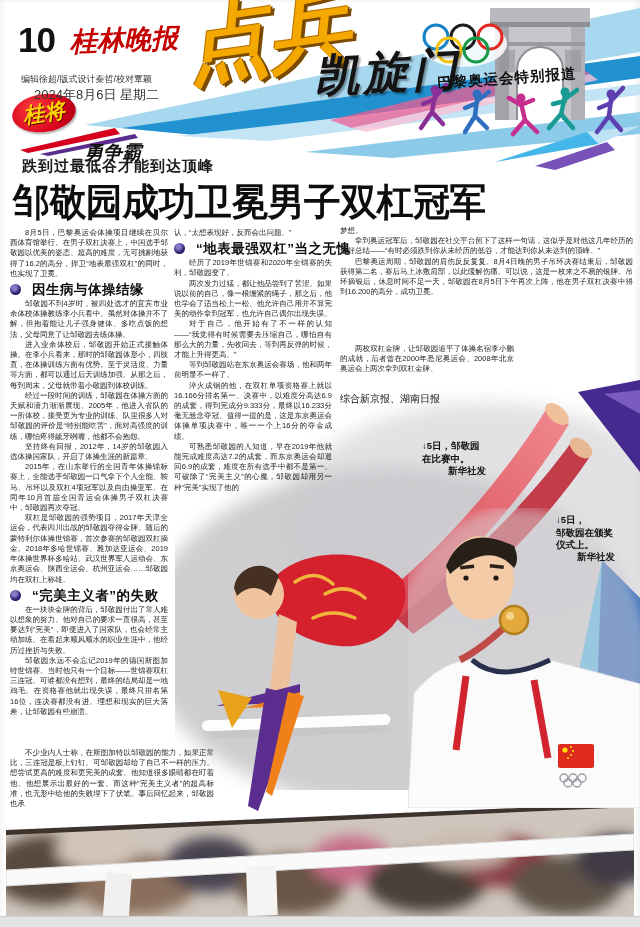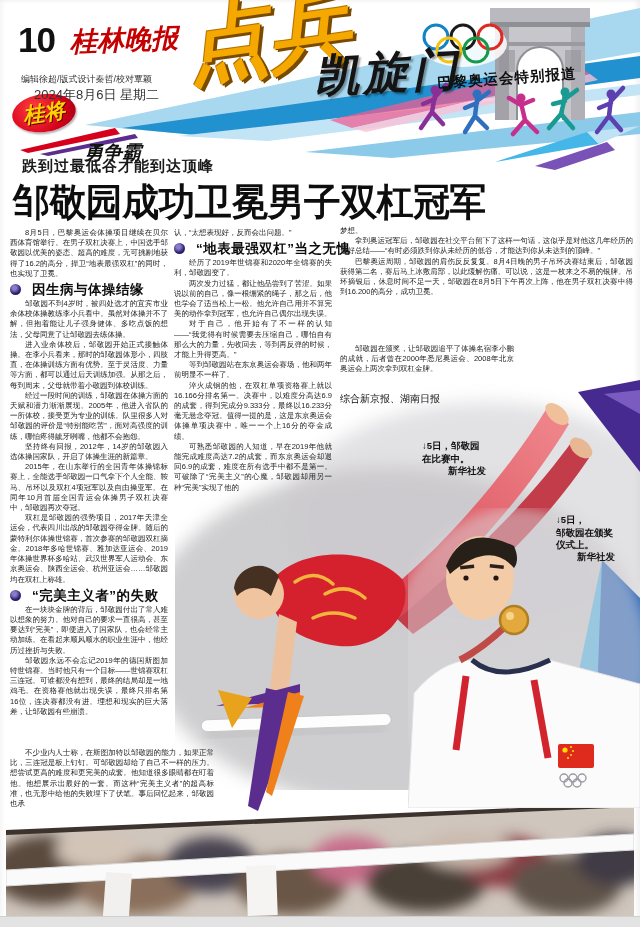--- a/index.html
+++ b/index.html
@@ -289,21 +289,21 @@
     <p>可熟悉邹敬园的人知道，早在2019年他就能完成难度高达7.2的成套，而东京奥运会却退回6.9的成套，难度在所有选手中都不是第一。可破除了“完美主义”的心魔，邹敬园却用另一种“完美”实现了他的</p>
   </div>
 
   <div class="abs col" style="left:340px;top:226px;width:293px;">
     <p class="noindent">梦想。</p>
     <p>拿到奥运冠军后，邹敬园在社交平台留下了这样一句话，这似乎是对他这几年经历的最好总结——“有时必须跌到你从未经历的低谷，才能达到你从未达到的顶峰。”</p>
     <p>巴黎奥运周期，邹敬园的肩伤反反复复。8月4日晚的男子吊环决赛结束后，邹敬园获得第二名，赛后马上冰敷肩部，以此缓解伤痛。可以说，这是一枚来之不易的银牌。吊环摘银后，休息时间不足一天，邹敬园在8月5日下午再次上阵，他在男子双杠决赛中得到16.200的高分，成功卫冕。</p>
   </div>
 
   <div class="abs col" style="left:340px;top:344px;width:174px;">
-    <p>邹敬园在颁奖，让邹敬园追平了体操名宿李小鹏的成就，后者曾在2000年悉尼奥运会、2008年北京奥运会上两次拿到双杠金牌。</p>
+    <p>两枚双杠金牌，让邹敬园追平了体操名宿李小鹏的成就，后者曾在2000年悉尼奥运会、2008年北京奥运会上两次拿到双杠金牌。</p>
   </div>
 
   <div class="abs col source" style="left:340px;top:394px;width:176px;">综合新京报、湖南日报</div>
 
   <div class="abs col" style="left:10px;top:748px;width:204px;">
     <p>不少业内人士称，在斯图加特以邹敬园的能力，如果正常比，三连冠是板上钉钉。可邹敬园却给了自己不一样的压力。想尝试更高的难度和更完美的成套。他知道很多眼睛都在盯着他。他想展示出最好的一套。而这种“完美主义者”的超高标准，也无形中给他的失败埋下了伏笔。事后回忆起来，邹敬园也承</p>
   </div>
 
   <div class="abs caption" style="left:422px;top:428px;width:90px;">
     <span>↓5日，邹敬园

